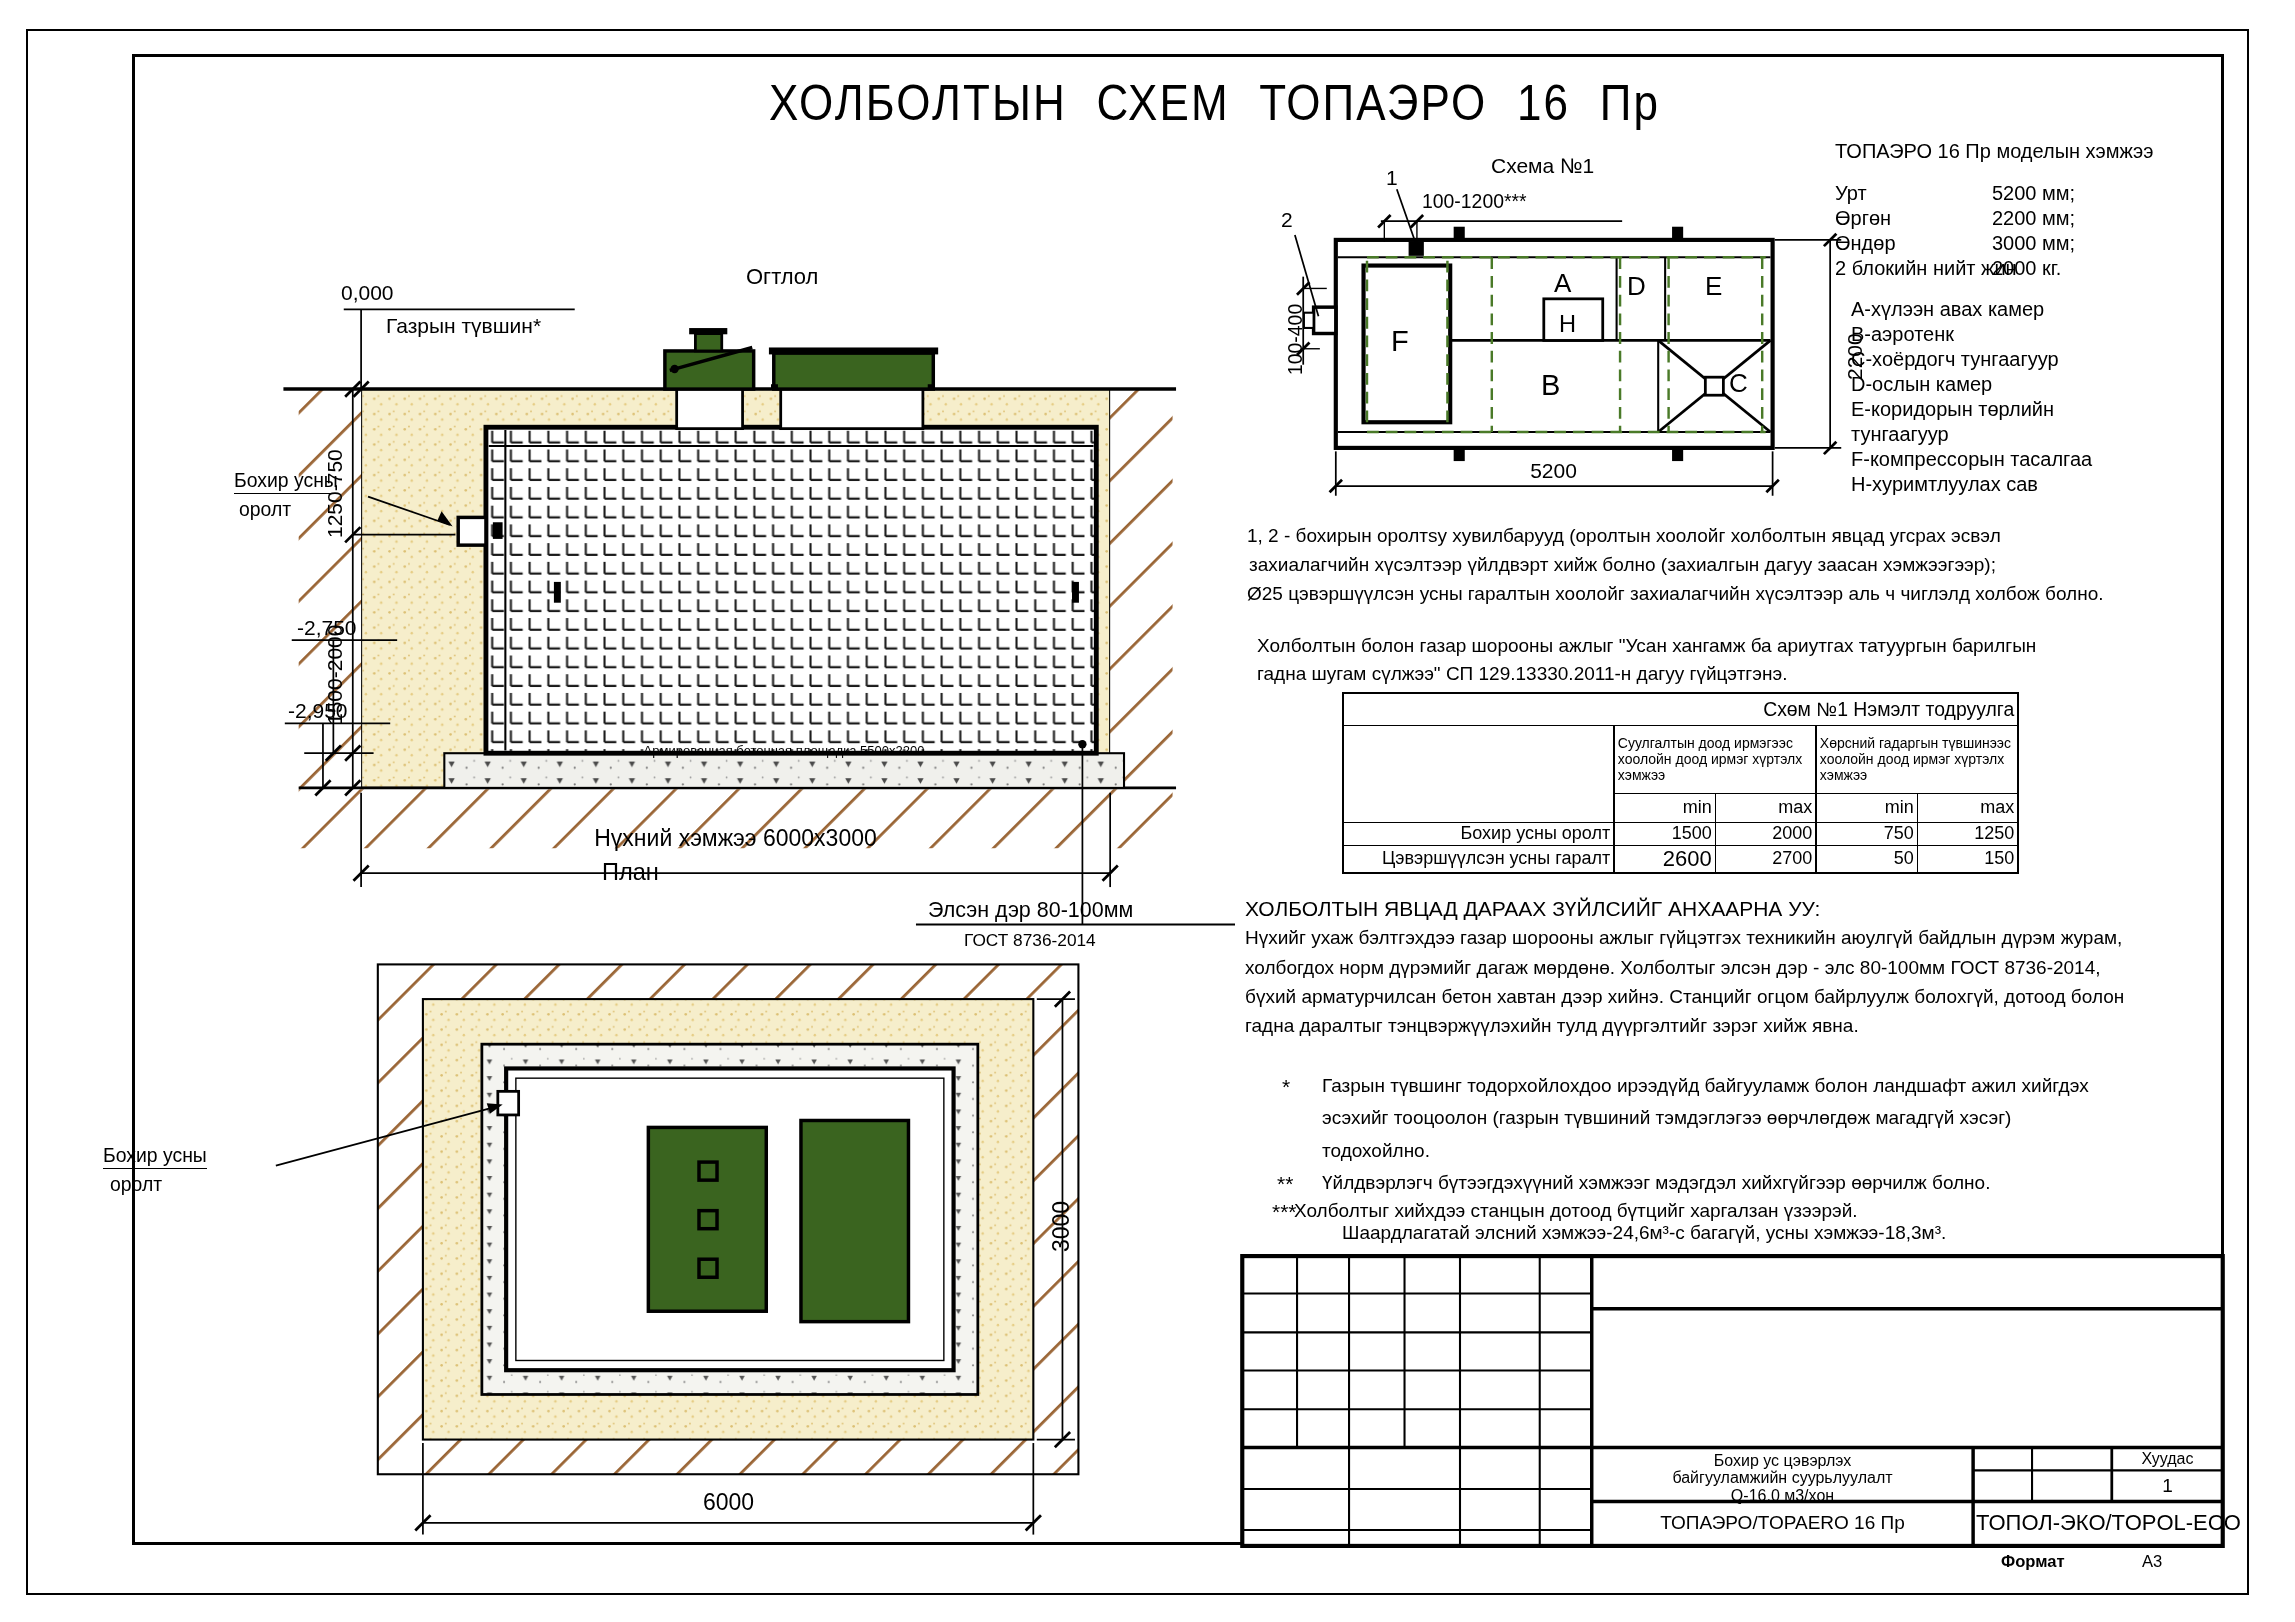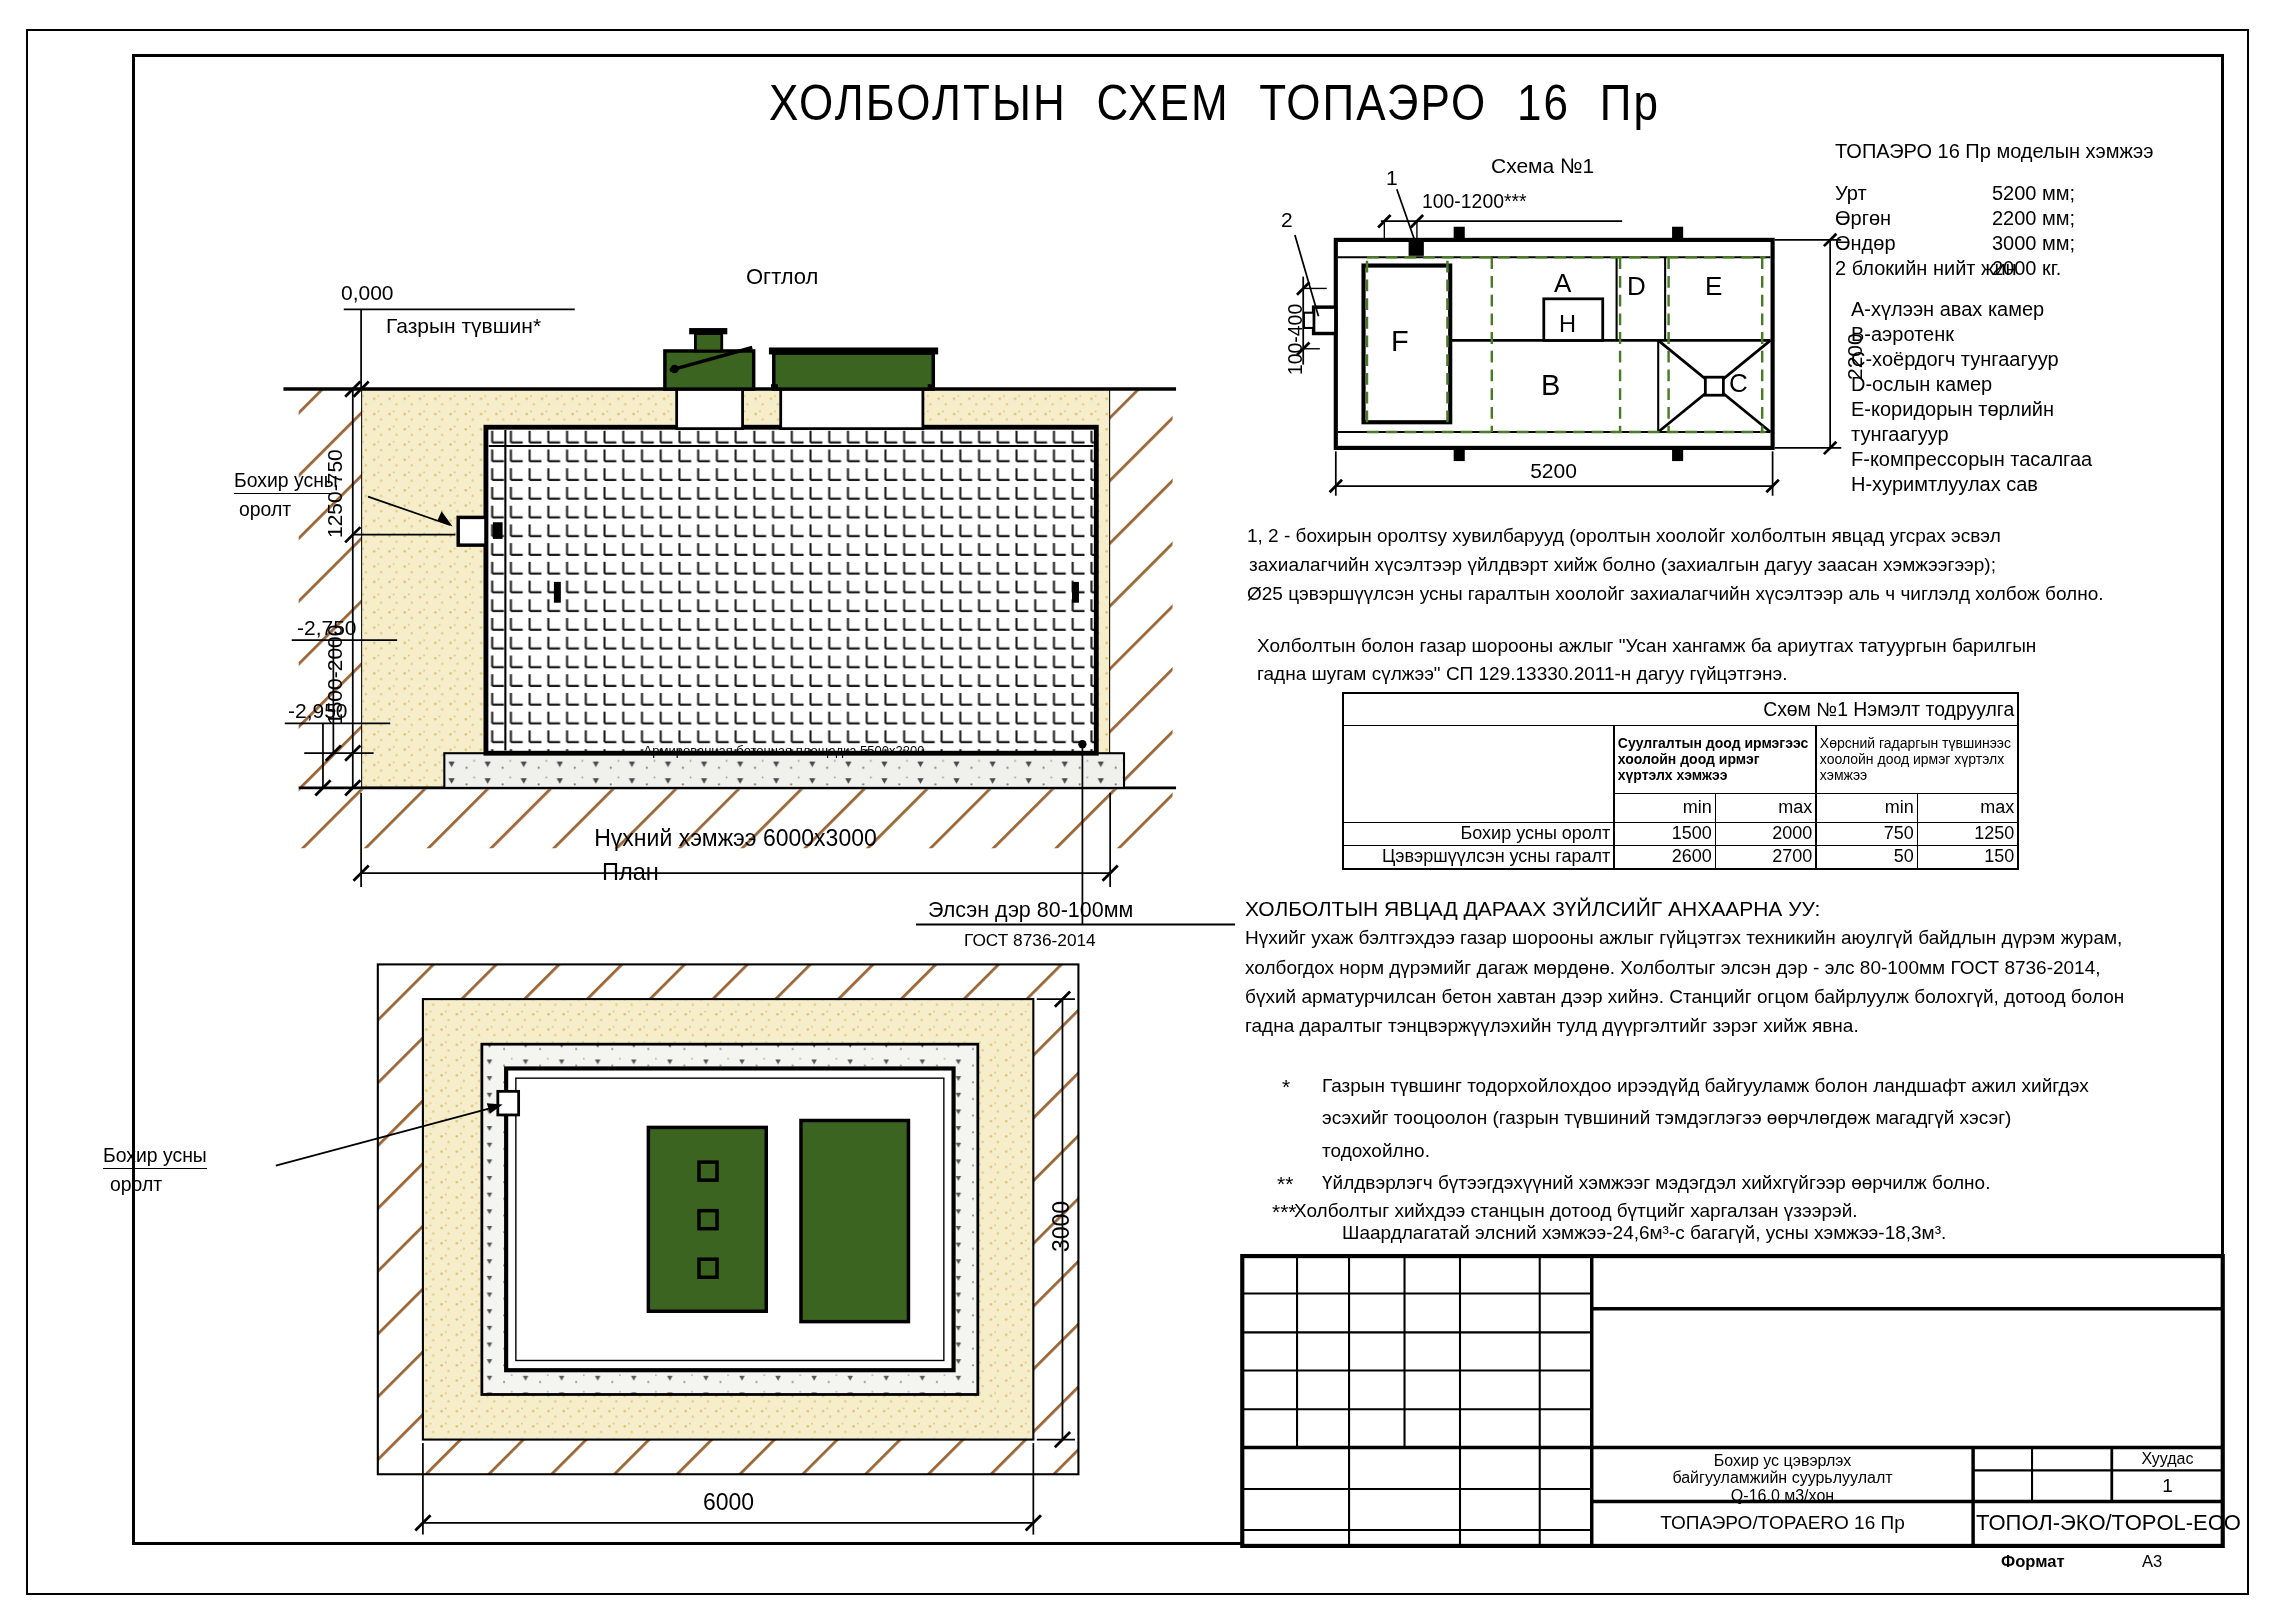--- a/index.html
+++ b/index.html
@@ -285,39 +285,39 @@
         <col style="width:101px">
         <col style="width:101px">
         <col style="width:101px">
       </colgroup>
     <tbody>
         <tr>
           <td colspan="5" class="thickb" style="height:30.5px;font-size:19.4px;">Схөм №1 Нэмэлт тодруулга</td>
         </tr>
     <tr>
       <td rowspan="2" style="border-right-width:2.1px;"></td>
-      <td colspan="2" style="height:67px;font-size:14px;white-space:normal;text-align:left;border-right-width:2.1px;font-weight:bold;">Суулгалтын доод ирмэгээс хоолойн доод ирмэг хүртэлх хэмжээ</td>
+      <td colspan="2" style="height:67px;font-size:14px;white-space:normal;text-align:left;border-right-width:2.1px;">Суулгалтын доод ирмэгээс хоолойн доод ирмэг хүртэлх хэмжээ</td>
       <td colspan="2" style="font-size:14px;white-space:normal;text-align:left;">Хөрсний гадаргын түвшинээс хоолойн доод ирмэг хүртэлх хэмжээ</td>
     </tr>
     <tr>
       <td style="height:28px;font-size:18px;">min</td>
       <td style="font-size:18px;border-right-width:2.1px;">max</td>
       <td style="font-size:18px;">min</td>
       <td style="font-size:18px;">max</td>
     </tr>
     <tr>
       <td style="height:22px;font-size:18px;border-right-width:2.1px;">Бохир усны оролт</td>
       <td style="font-size:18px;">1500</td>
       <td style="font-size:18px;border-right-width:2.1px;">2000</td>
       <td style="font-size:18px;">750</td>
       <td style="font-size:18px;">1250</td>
     </tr>
     <tr>
       <td style="height:22px;font-size:18px;border-right-width:2.1px;">Цэвэршүүлсэн усны гаралт</td>
-      <td style="font-size:18px;padding-left:40px;">2600</td>
+      <td style="font-size:22px;padding-left:40px;">2600</td>
       <td style="font-size:18px;border-right-width:2.1px;">2700</td>
       <td style="font-size:18px;">50</td>
       <td style="font-size:18px;">150</td>
     </tr>
   </tbody>
     </table>
 
   <div class="t" style="left:1245px;top:897px;font-size:21px;">ХОЛБОЛТЫН ЯВЦАД ДАРААХ ЗҮЙЛСИЙГ АНХААРНА УУ:</div>
   <div class="t" style="left:1245px;top:927px;font-size:19px;">Нүхийг ухаж бэлтгэхдээ газар шорооны ажлыг гүйцэтгэх техникийн аюулгүй байдлын дүрэм журам,</div>
   <div class="t" style="left:1245px;top:957px;font-size:19px;">холбогдох норм дүрэмийг дагаж мөрдөнө. Холболтыг элсэн дэр - элс 80-100мм ГОСТ 8736-2014,</div>

